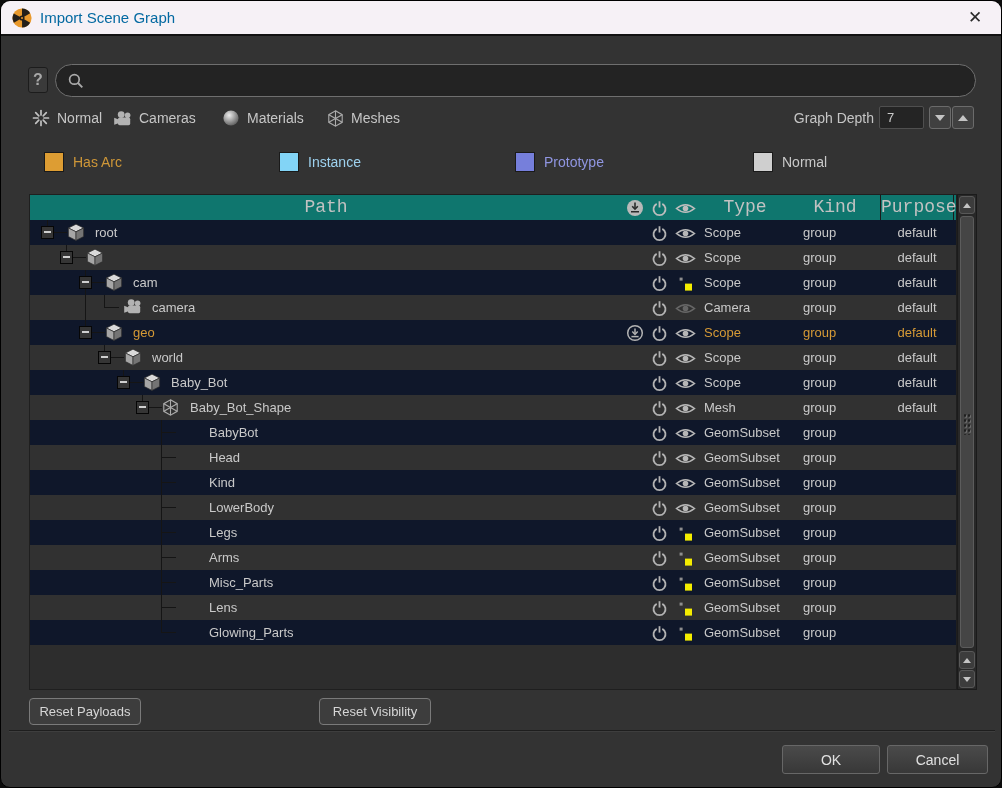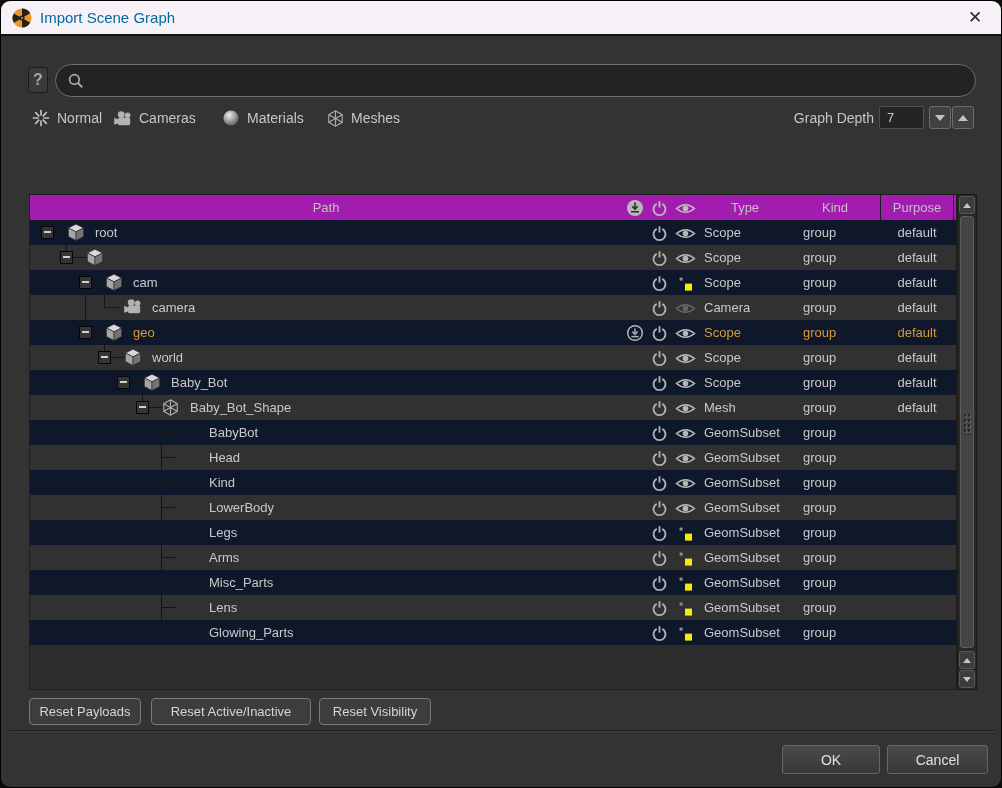--- a/index.html
+++ b/index.html
@@ -50,22 +50,22 @@
 
   
   .legendrow{position:absolute;left:0;top:150px;right:0;height:24px;}
   .lgitem{position:absolute;top:0;height:22px;display:flex;align-items:center;gap:9px;}
   .lgsw{width:20px;height:20px;border:1px solid #1a1a1a;box-sizing:border-box;}
   .lglabel{font-size:14px;}
 
   
   .table{position:absolute;left:28px;top:193px;width:928px;height:496px;background:#2d2d2d;
          border:1px solid #1f1f1f;box-sizing:border-box;overflow:hidden;}
-  .thead{position:absolute;left:0;top:0;right:0;height:25px;background:#a21caf;color:#c2c2c2;
-         font-size:13px;}
+  .thead{position:absolute;left:0;top:0;right:0;height:25px;background:#0f766e;color:#c2c2c2;
+         font-size:18px;font-family:Liberation Mono, monospace;}
   .th{position:absolute;top:0;height:25px;line-height:25px;text-align:center;}
   .th-path{left:0;width:592px;}
   .th-type{left:670px;width:90px;}
   .th-kind{left:760px;width:90px;}
   .th-purpose{left:850px;width:74px;border-left:1px solid #1b1b1b;border-right:1px solid #1b1b1b;
               box-sizing:border-box;}
   .hico{position:absolute;top:3px;width:22px;height:20px;display:flex;align-items:center;justify-content:center;}
   .hico-payload{left:594px;}
   .hico-power{left:618px;}
   .hico-eye{left:642px;width:26px;}
@@ -221,20 +221,41 @@
 
   <div class="gdlabel">Graph Depth</div>
   <div class="gdfield">7</div>
   <div class="spinbtn spin-down">
       <div class="tri-dn"></div>
     </div>
   <div class="spinbtn spin-up">
       <div class="tri-up"></div>
     </div>
 
+  <div class="legendrow">
+  <div class="lgitem" style="left: 43px;">
+    <span class="lgsw" style="background: rgb(221, 157, 51);"></span>
+    <span class="lglabel" style="color: rgb(207, 151, 56);">Has Arc</span>
+  </div>
+
+  <div class="lgitem" style="left: 278px;">
+    <span class="lgsw" style="background: rgb(130, 212, 246);"></span>
+    <span class="lglabel" style="color: rgb(158, 210, 239);">Instance</span>
+  </div>
+
+  <div class="lgitem" style="left: 514px;">
+    <span class="lgsw" style="background: rgb(118, 127, 219);"></span>
+    <span class="lglabel" style="color: rgb(144, 150, 226);">Prototype</span>
+  </div>
+
+  <div class="lgitem" style="left: 752px;">
+    <span class="lgsw" style="background: rgb(207, 207, 207);"></span>
+    <span class="lglabel" style="color: rgb(201, 201, 201);">Normal</span>
+  </div>
+</div>
 
   <div class="table">
     <div class="thead">
       <div class="th th-path">Path</div>
       <span class="hico hico-payload">
           <svg width="18" height="18" viewBox="0 0 18 18">
             <circle cx="9" cy="9" r="8" fill="#b9b9b9"></circle>
             <g stroke="#2a2a2a" stroke-width="1.6" fill="none">
               <line x1="9" y1="3.6" x2="9" y2="9.4"></line>
               <path d="M6.2 7.2 L9 10.2 L11.8 7.2"></path>
@@ -802,19 +823,18 @@
       </div>
     <div class="sbtn sb-bup">
         <div class="tri-up"></div>
       </div>
     <div class="sbtn sb-bdn">
         <div class="tri-dn"></div>
       </div>
   </div>
 
   <div class="rbtn rb1">Reset Payloads</div>
-  <div class="rbtn rb2">Reset Active/Inactive</div>
   <div class="rbtn rb3">Reset Visibility</div>
   <div class="sep"></div>
   <div class="okbtn">OK</div>
   <div class="cancelbtn">Cancel</div>
 
 </div>
 
 </body></html>

